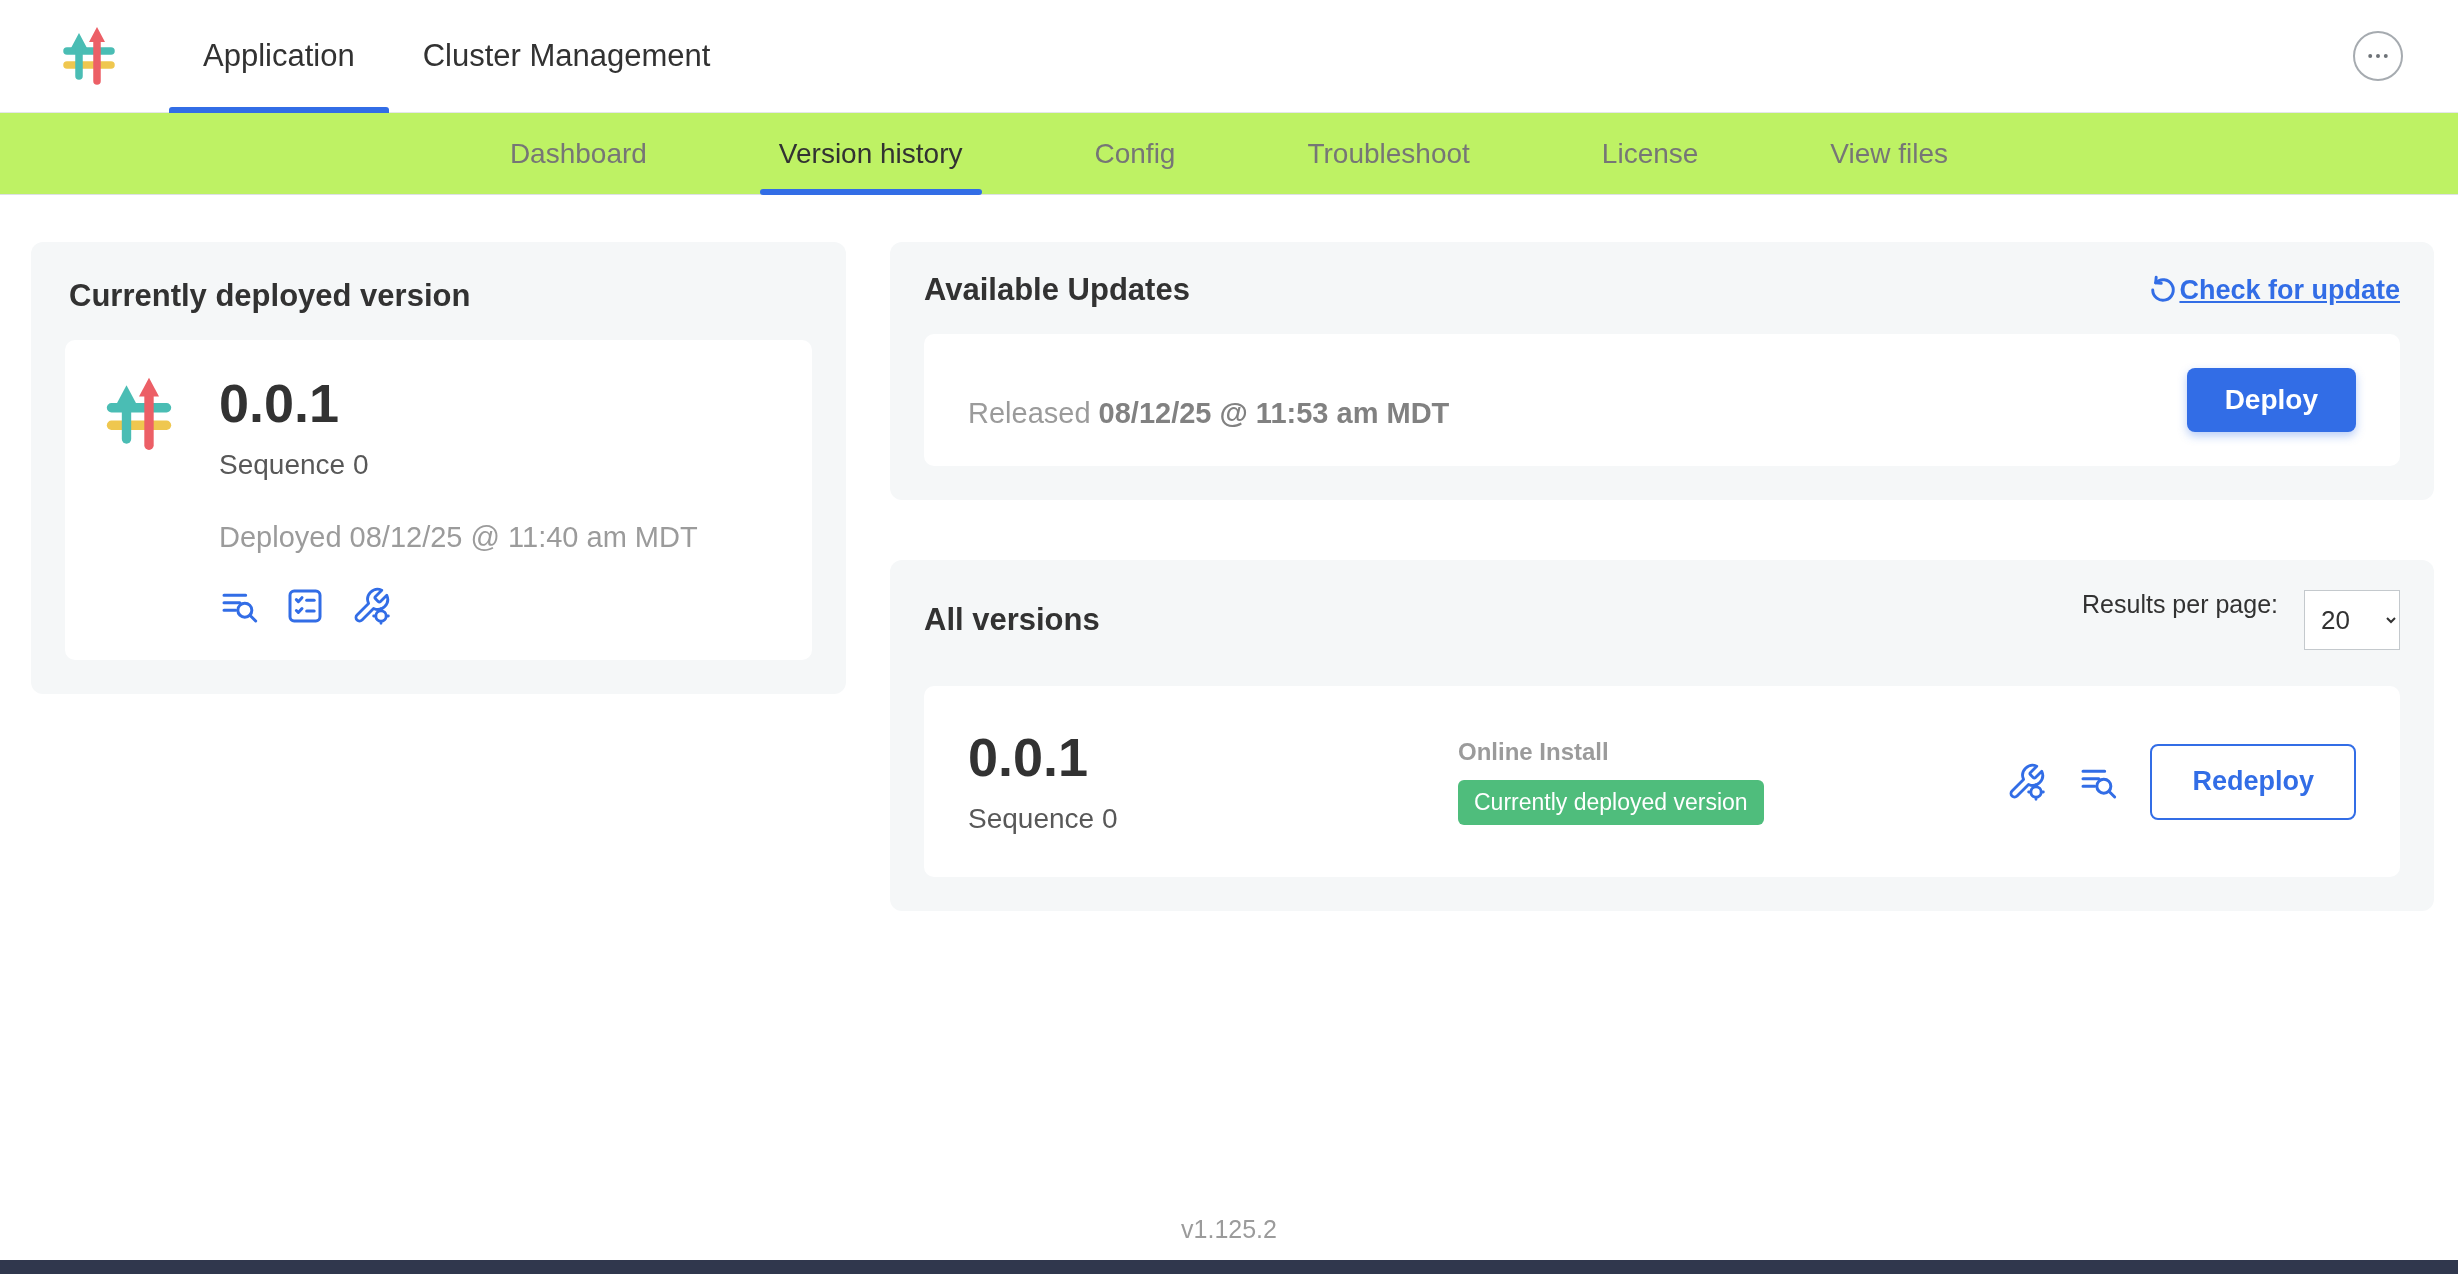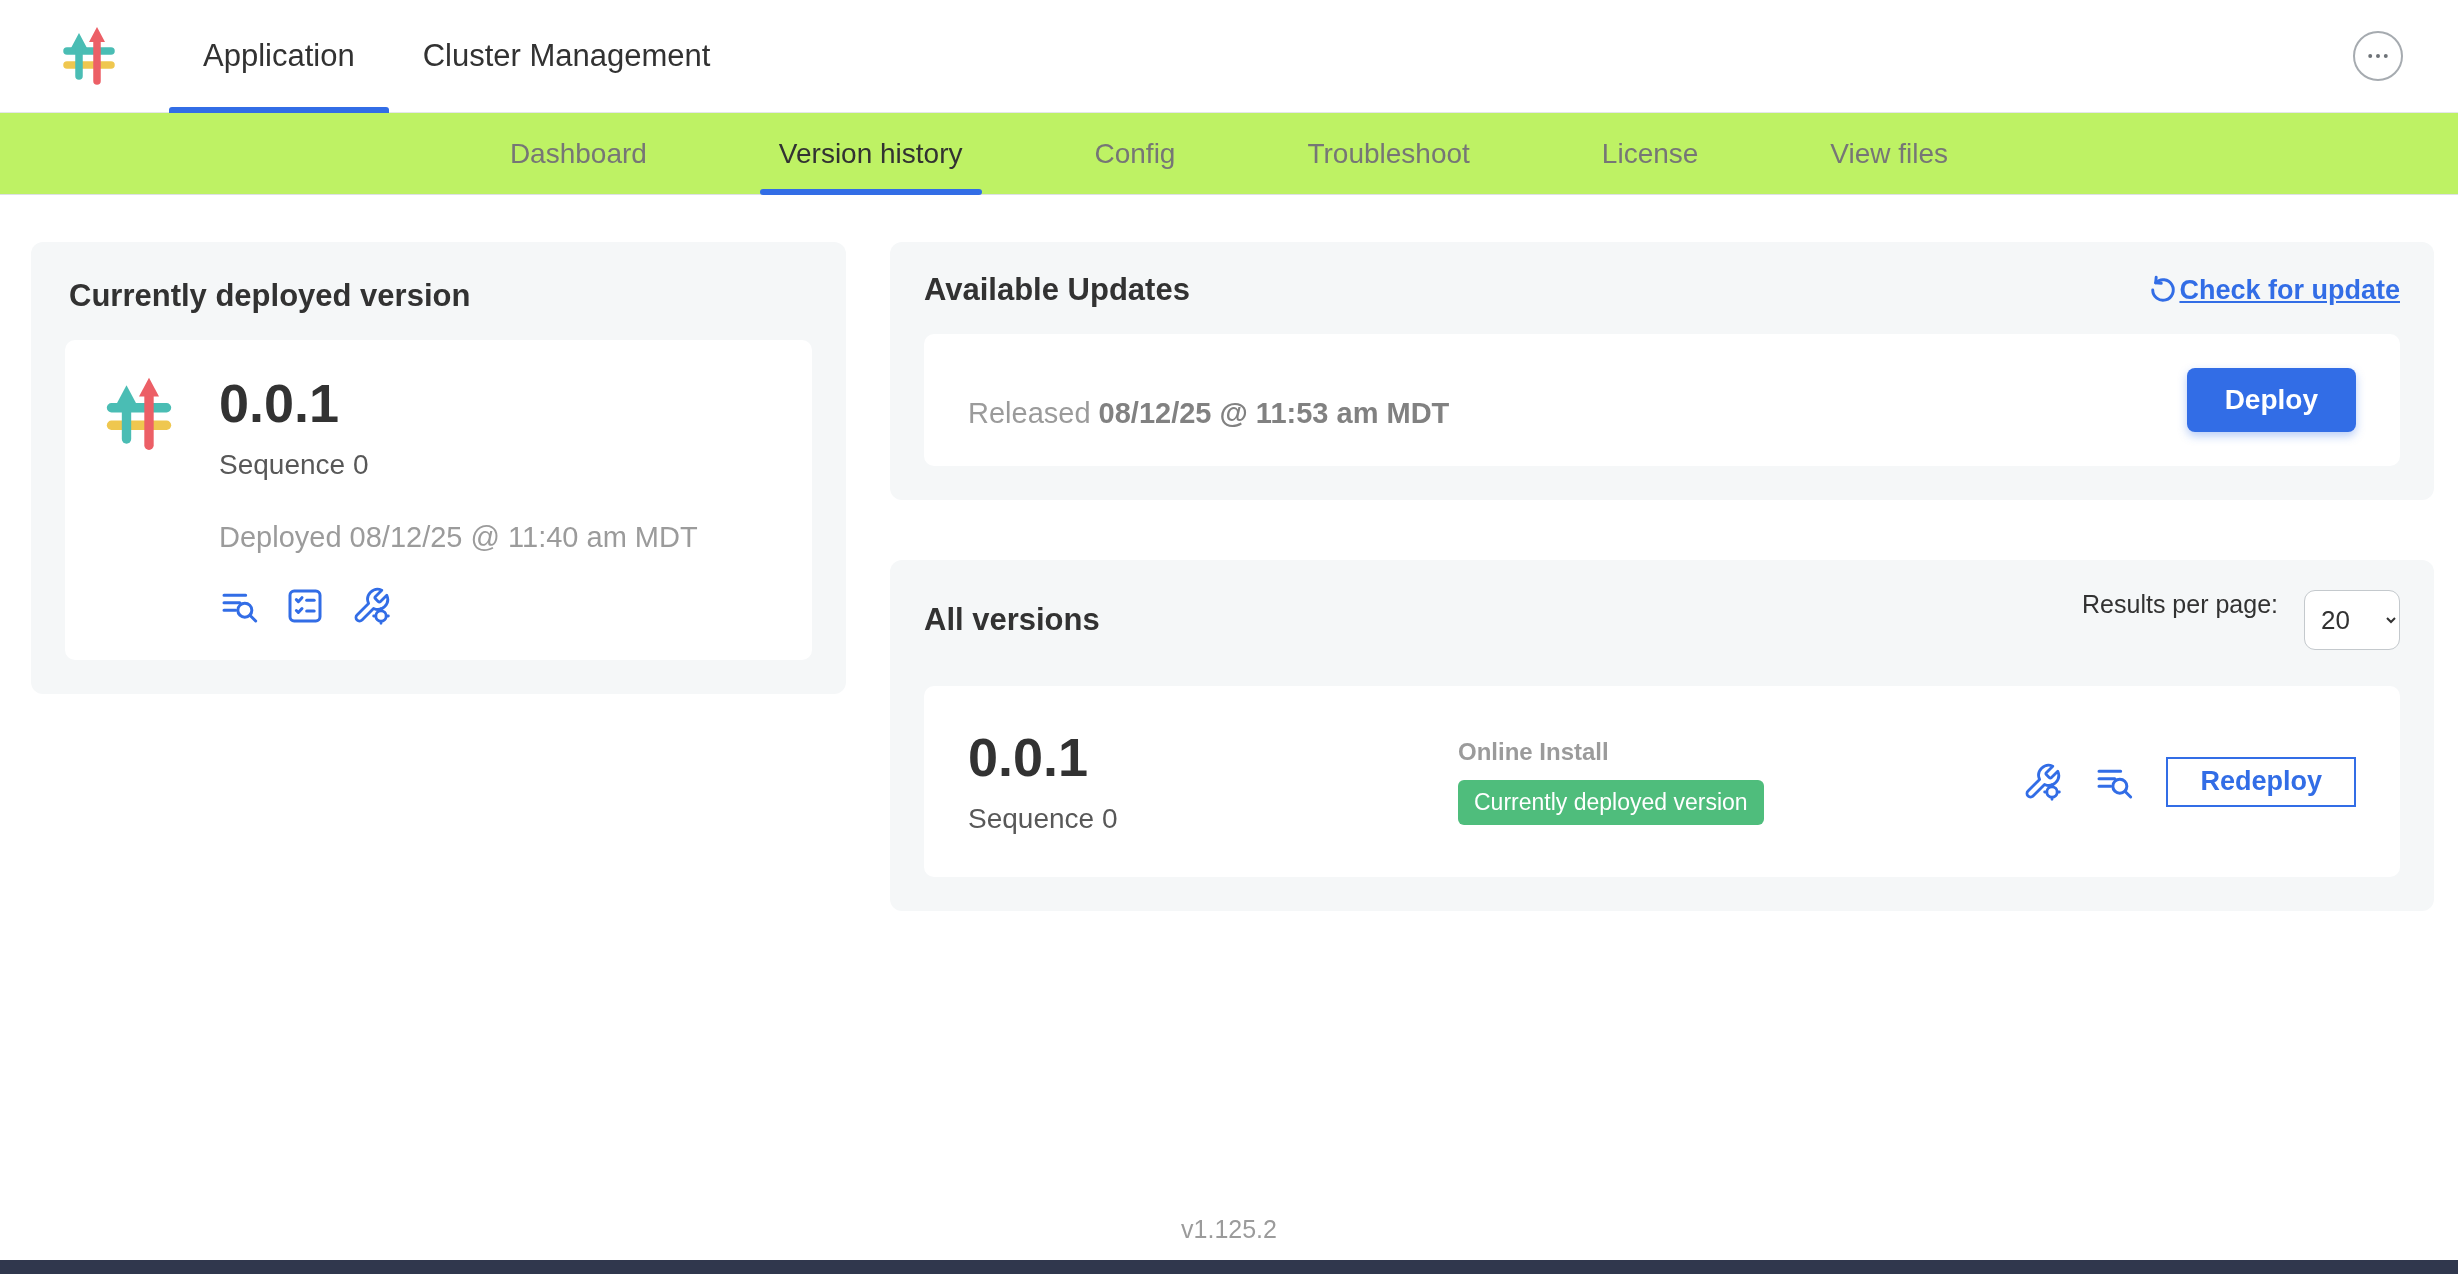--- a/index.html
+++ b/index.html
@@ -63,31 +63,31 @@
   .released b{color:#818181}
   .btn-primary{background:var(--accent);color:#fff;border:none;border-radius:8px;
     height:64px;padding:0 38px;font-size:28px;font-weight:700;font-family:inherit;
     cursor:pointer;box-shadow:0 4px 10px rgba(50,109,230,.35)}
   
   .versions-card{margin-top:60px}
   .versions-card .title-row{margin-bottom:36px}
   .results{display:flex;align-items:flex-start;gap:26px}
   .results-label{font-size:25px;color:#323232}
   .results select{font-family:inherit;font-size:26px;color:#323232;padding:8px 12px;
-    border:1px solid #c4c9cd;border-radius:11px;background:#fff;min-width:96px;height:60px;
+    border:1px solid #c4c9cd;border-radius:0;background:#fff;min-width:96px;height:60px;
     cursor:pointer}
   .version-row{display:flex;align-items:center;padding:42px 44px}
   .vr-col1{width:490px;flex:none}
   .vr-col2{flex:1;min-width:0}
   .install-type{font-size:24px;font-weight:700;color:#9b9b9b}
   .badge{display:inline-block;margin-top:14px;background:var(--badge-green);color:#fff;
     font-size:23px;padding:9px 16px;border-radius:6px}
   .vr-actions{display:flex;align-items:center;gap:32px;flex:none}
   .btn-outline{background:#fff;color:var(--accent);border:2px solid var(--accent);
-    border-radius:0;height:50px;padding:0 32px;font-size:27px;font-weight:700;
+    border-radius:8px;height:76px;padding:0 40px;font-size:27px;font-weight:700;
     font-family:inherit;cursor:pointer}
   
   .footer{position:absolute;bottom:30px;left:0;right:0;text-align:center;
     font-size:25px;color:#9b9b9b}
   .bottom-bar{position:absolute;bottom:0;left:0;right:0;height:14px;background:var(--bottom-bar)}
 </style>
 </head>
 <body style="--accent: #326de6; --badge-green: #4fbd7c; --bottom-bar: #30374d;">
 
 <header class="topbar">

